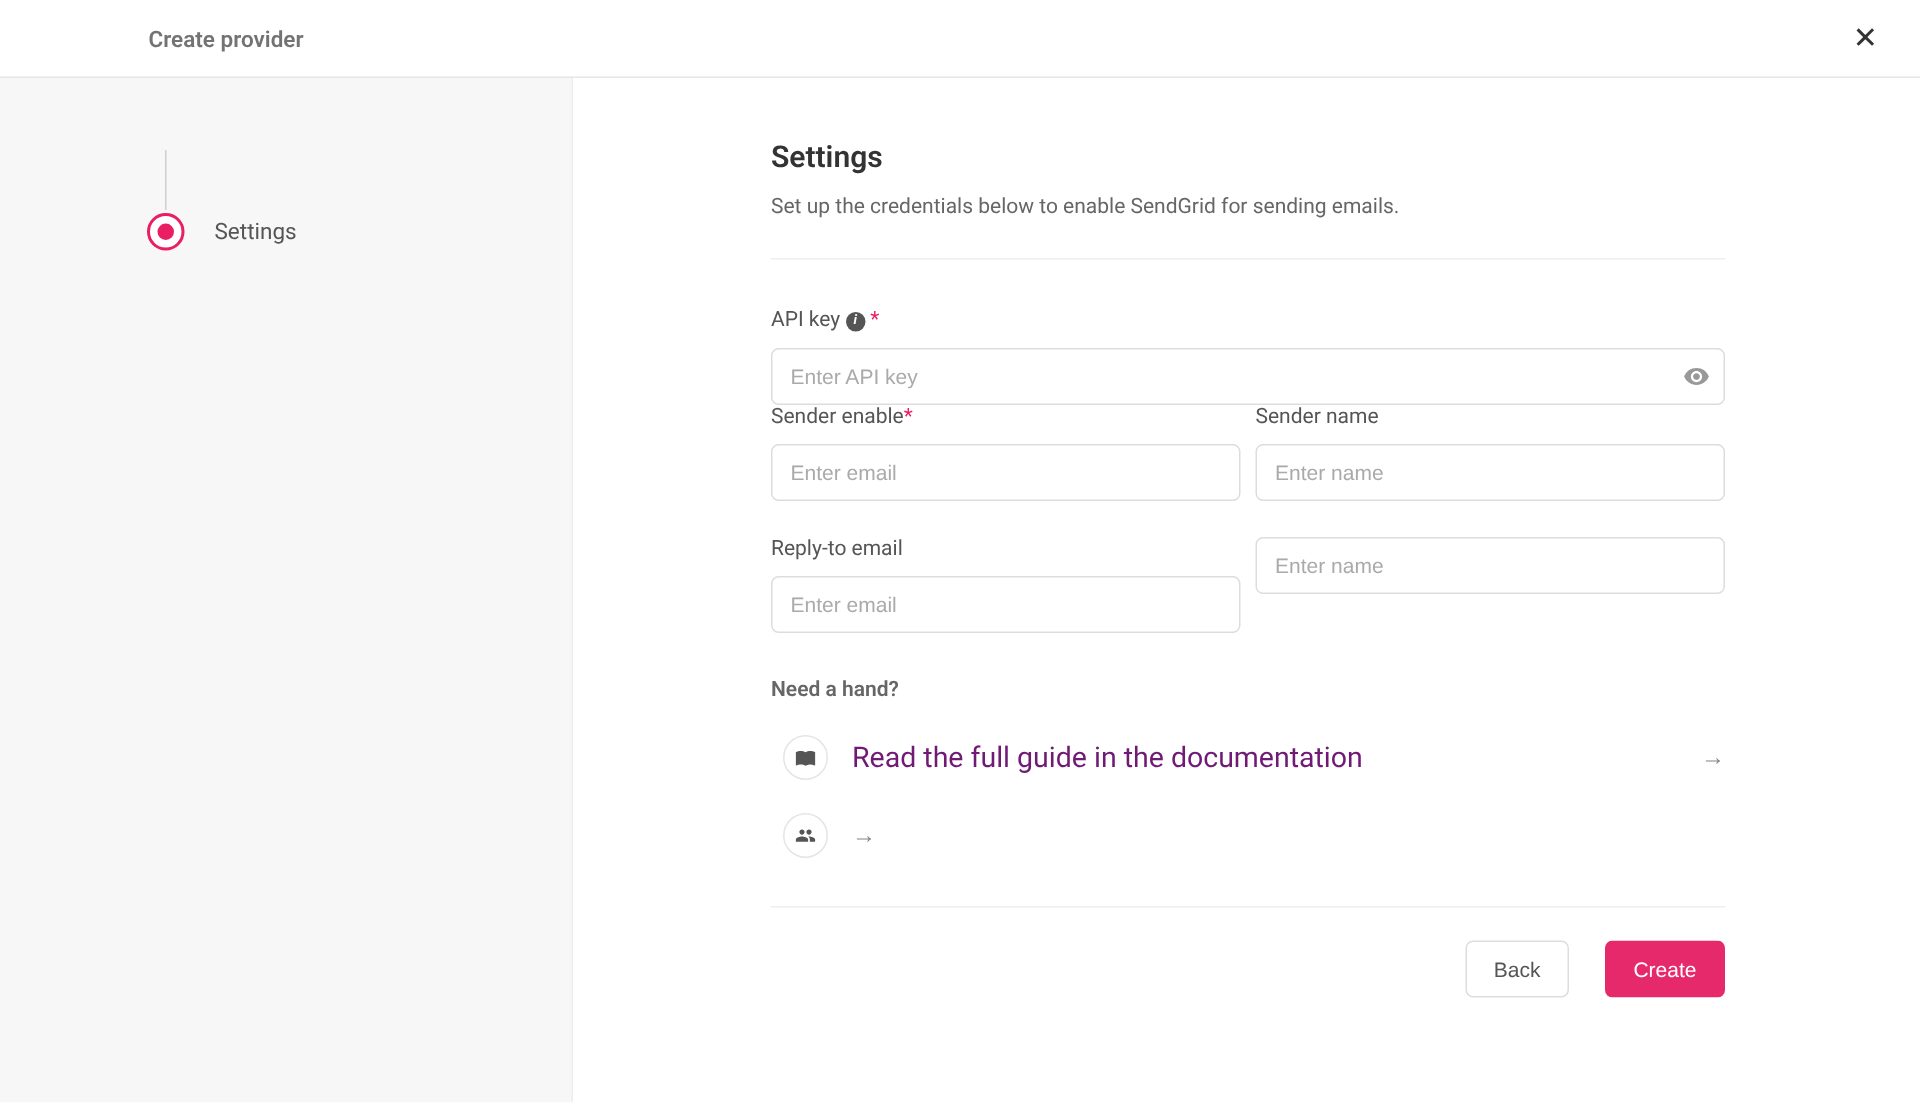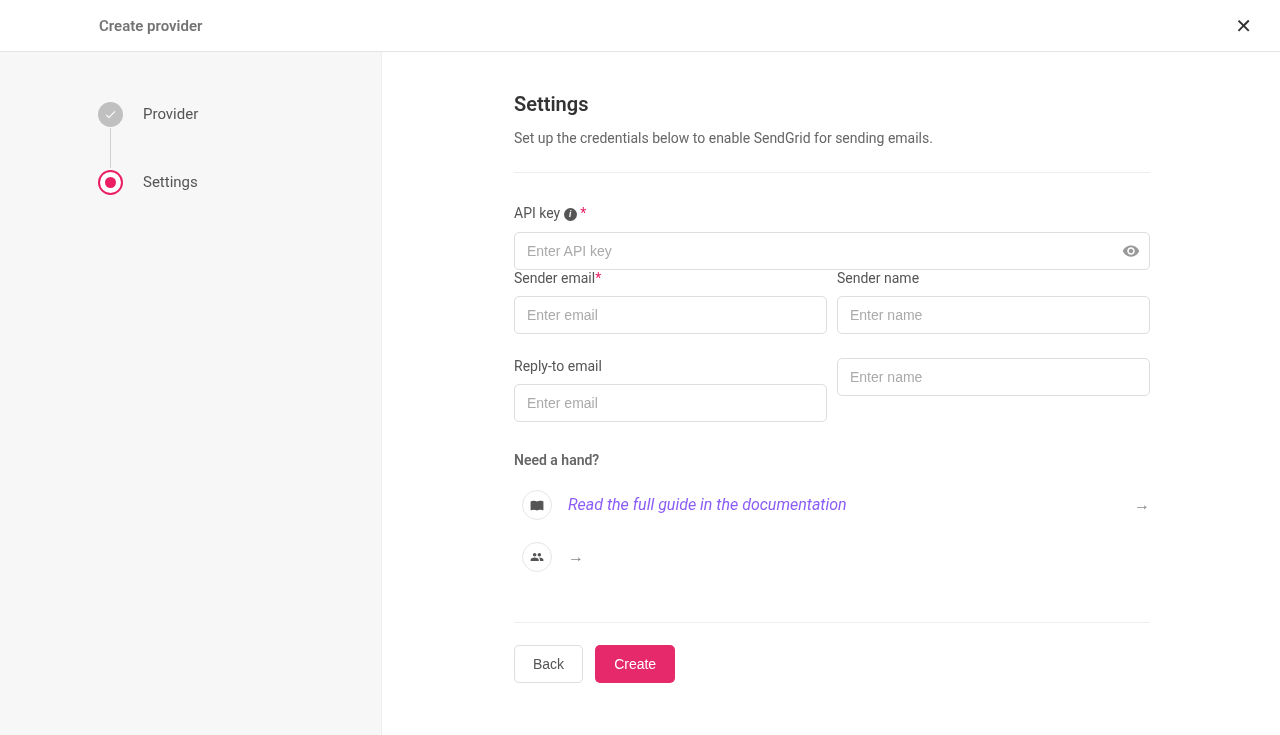--- a/index.html
+++ b/index.html
@@ -212,33 +212,33 @@
       align-items: center;
       justify-content: center;
       flex-shrink: 0;
     }
     .help-icon-circle svg {
       width: 14px;
       height: 14px;
       fill: #555;
     }
     .help-text {
-      font-size: 16px;
-      color: #8b5cf6;
+      font-size: 19px;
+      color: #701a75;
       flex: 1;
-      font-style: italic;
     }
     .help-arrow {
       color: #888;
       font-size: 16px;
     }
     .footer {
       display: flex;
-      gap: 12px;
-      margin-top: 50px;
+      justify-content: flex-end;
+      gap: 24px;
+      margin-top: 32px;
       border-top: 1px solid #eee;
       padding-top: 22px;
       padding-bottom: 20px;
     }
     .btn {
       height: 38px;
       padding: 0 18px;
       border-radius: 5px;
       font-size: 14px;
       font-weight: 500;
@@ -260,28 +260,20 @@
 
 <div class="header">
   <div class="header-title">Create provider</div>
   <button class="close-btn">
     <span>✕</span>
   </button>
 </div>
 
 <div class="layout">
   <aside class="sidebar">
-    <div class="step">
-      <div class="circle-done">
-        <svg viewBox="0 0 24 24">
-            <path d="M9 16.17L4.83 12l-1.42 1.41L9 19 21 7l-1.41-1.41z"></path>
-          </svg>
-      </div>
-      <span class="step-label">Provider</span>
-    </div>
     <div class="step-connector"></div>
     <div class="step">
       <div class="circle-active">
         <div class="circle-active-dot"></div>
       </div>
       <span class="step-label">Settings</span>
     </div>
   </aside>
 
   <main class="main">
@@ -302,21 +294,21 @@
             <svg viewBox="0 0 24 24">
                 <path d="M12 4.5C7 4.5 2.73 7.61 1 12c1.73 4.39 6 7.5 11 7.5s9.27-3.11 11-7.5c-1.73-4.39-6-7.5-11-7.5zM12 17c-2.76 0-5-2.24-5-5s2.24-5 5-5 5 2.24 5 5-2.24 5-5 5zm0-8c-1.66 0-3 1.34-3 3s1.34 3 3 3 3-1.34 3-3-1.34-3-3-3z"></path>
               </svg>
           </button>
         </div>
       </div>
 
       <div class="form-row">
         <div class="form-col">
           <label class="form-label">
-            <span>Sender email</span><span class="required">*</span>
+            <span>Sender enable</span><span class="required">*</span>
           </label>
           <input type="text" class="text-input" placeholder="Enter email" style="">
         </div>
         <div class="form-col">
           <label class="form-label">Sender name</label>
           <input type="text" class="text-input" placeholder="Enter name" style="">
         </div>
       </div>
 
       <div class="form-row">

